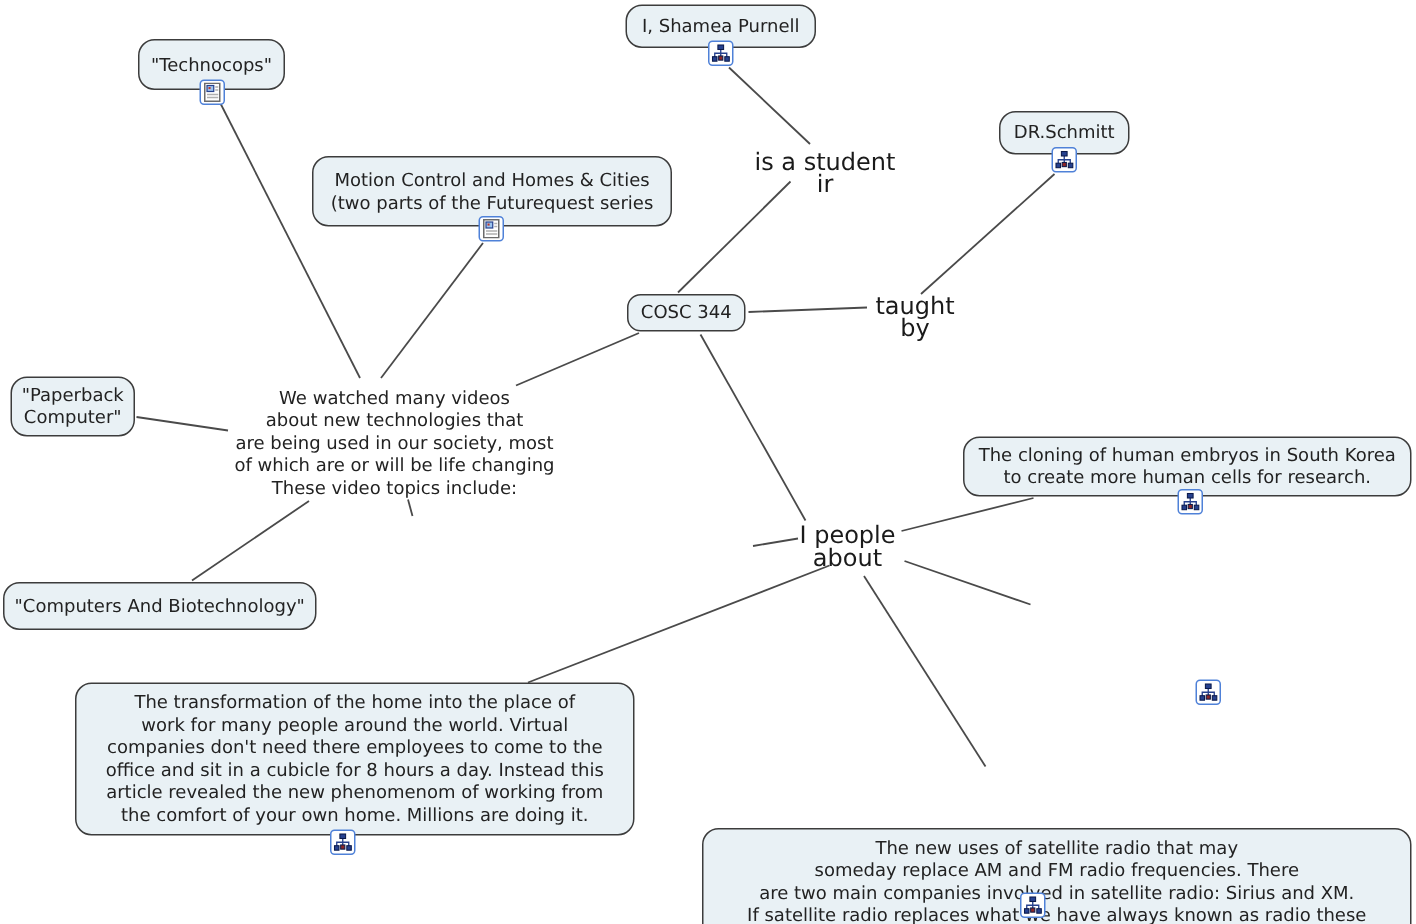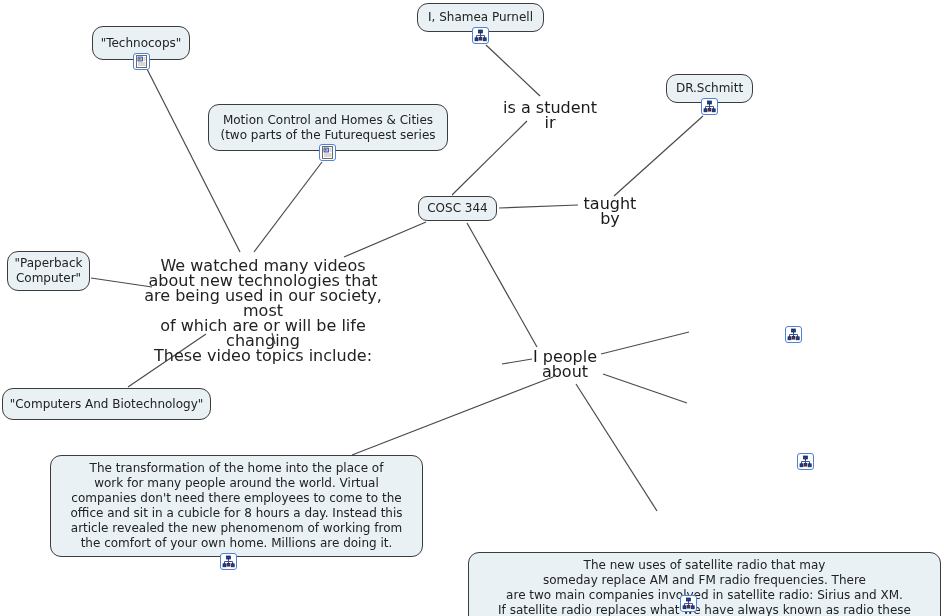--- a/index.html
+++ b/index.html
@@ -11,21 +11,21 @@
   .lines line{stroke:#4a4a4a;stroke-width:1.2;}
   .node{
     position:absolute;z-index:2;box-sizing:border-box;
     background:#e9f1f5;border:1.4px solid #3c3c3c;border-radius:11px;
     color:#222;font-size:12px;line-height:15px;text-align:center;
     display:flex;align-items:center;justify-content:center;
     white-space:pre-line;overflow:hidden;padding:2px 6px;
   }
   .plain{
     position:absolute;z-index:2;box-sizing:border-box;color:#222;
-    font-size:16px;line-height:15px;text-align:center;white-space:pre-line;
+    font-size:12px;line-height:15px;text-align:center;white-space:pre-line;
     display:flex;align-items:flex-start;justify-content:center;
   }
   .linklabel{
     position:absolute;z-index:3;color:#1a1a1a;font-size:16px;line-height:15px;
     text-align:center;white-space:pre-line;
   }
   .res-icon{
     position:absolute;z-index:4;width:17px;height:17px;box-sizing:border-box;
     background:#ffffff;border:1.4px solid #4f81d8;border-radius:3px;
     display:flex;align-items:center;justify-content:center;
@@ -72,20 +72,22 @@
 
   <div class="plain" style="left:133px;top:258px;width:260px;height:78px;">We watched many videos
 about new technologies that
 are being used in our society, most
 of which are or will be life changing
 These video topics include:</div>
 
   <div class="node" style="left:2px;top:388px;width:209px;height:32px;">"Computers And Biotechnology"</div>
 
 
+  <div class="node" style="left:642px;top:291px;width:299px;height:40px;">The cloning of human embryos in South Korea
+to create more human cells for research.</div>
 
 
   <div class="node" style="left:50px;top:455px;width:373px;height:102px;">The transformation of the home into the place of
 work for many people around the world. Virtual
 companies don't need there employees to come to the
 office and sit in a cubicle for 8 hours a day. Instead this
 article revealed the new phenomenom of working from
 the comfort of your own home.  Millions are doing it.</div>
 
   <div class="node" style="left:468px;top:512px;width:473px;height:86px;margin-top:40px;">The new uses of satellite radio that may

